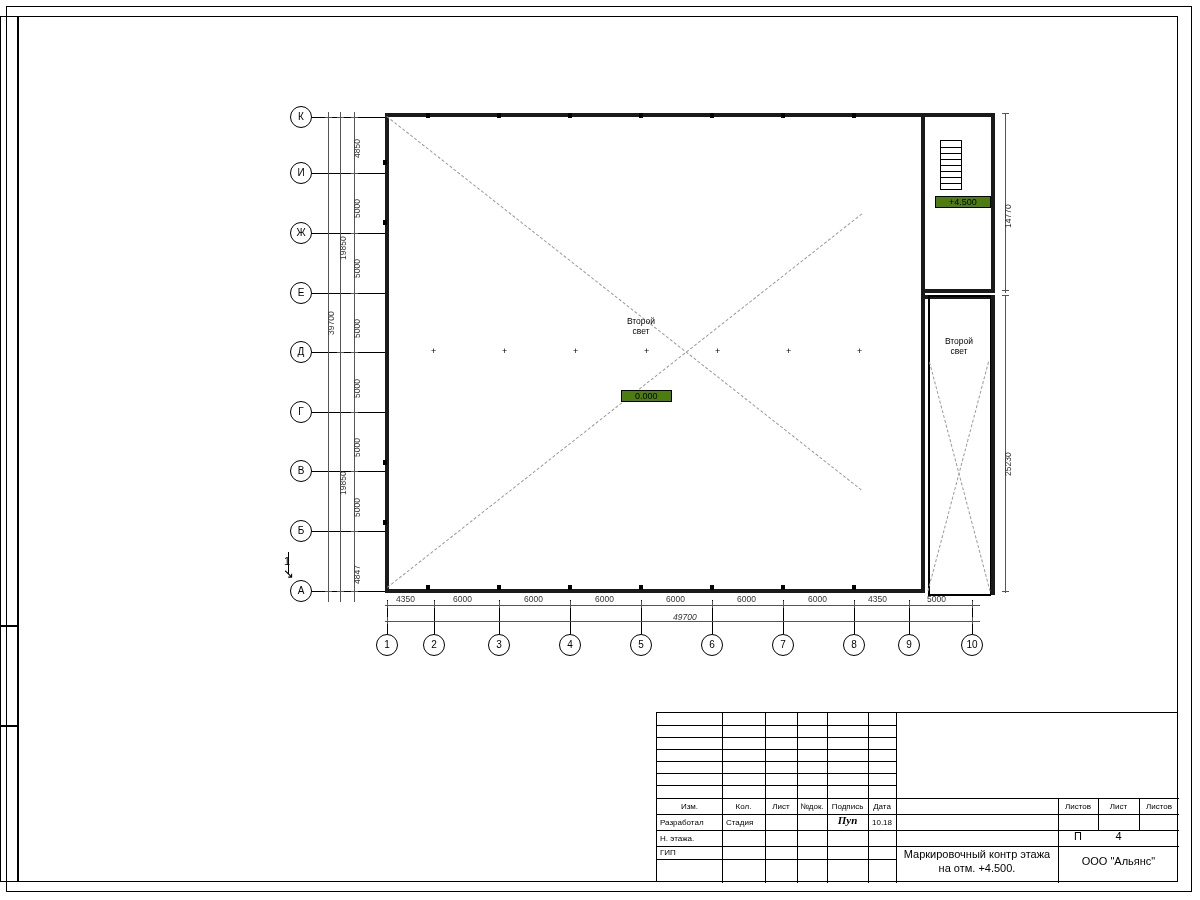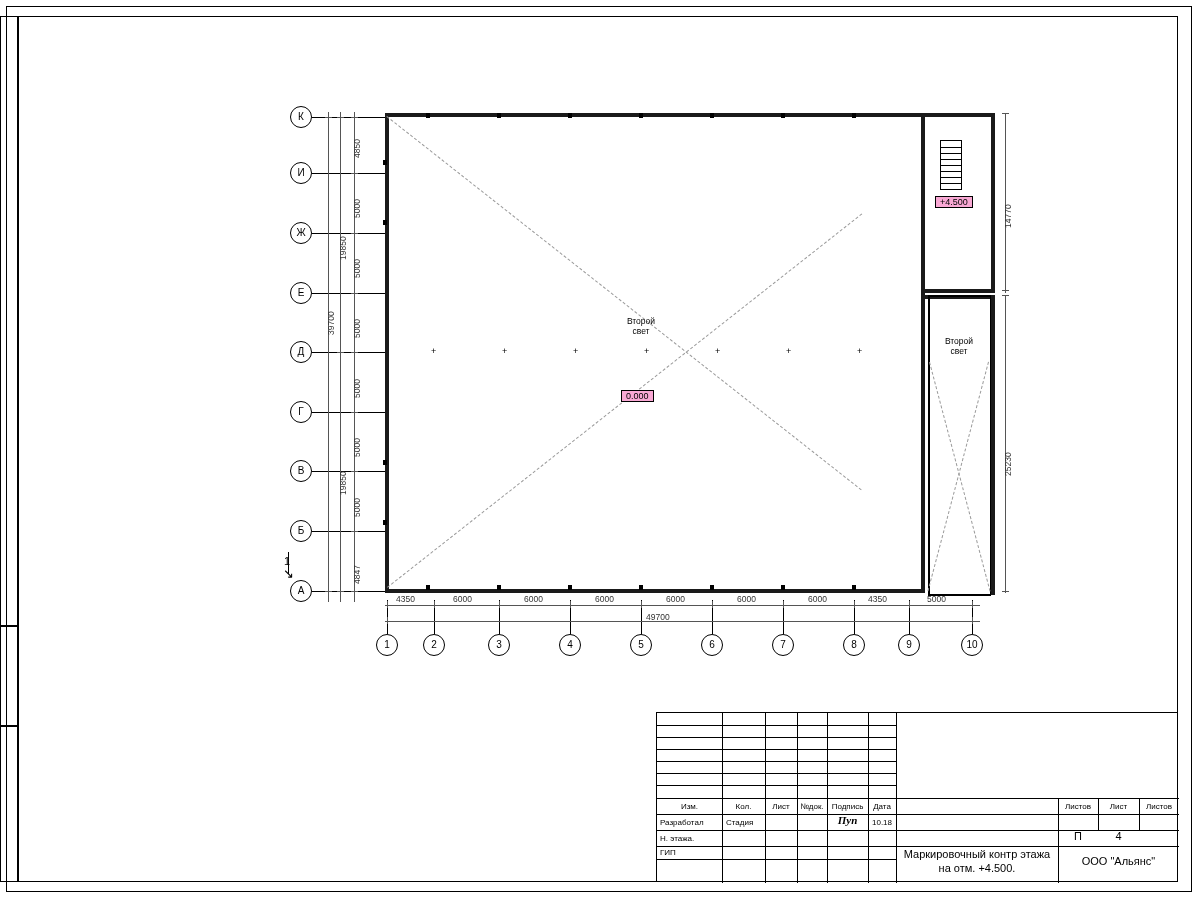--- a/index.html
+++ b/index.html
@@ -114,22 +114,22 @@
 
   .lbl {
     position: absolute;
     font-size: 8.5px;
     text-align: center;
     line-height: 10px;
     white-space: nowrap;
   }
   .lbl.box {
     border: 1px solid #000;
-    padding: 0 4px;
-    background: #f9a8d4;
+    padding: 0 13px;
+    background: #4d7c0f;
     font-size: 9px;
   }
   .dimtext {
     position: absolute;
     font-size: 8.5px;
     color: #333;
     white-space: nowrap;
   }
   .dimtext.vert {
     transform: rotate(-90deg);
@@ -384,21 +384,21 @@
     <div class="dimtext" style="left:305px; top:494px;">6000</div>
     <div class="dimtext" style="left:376px; top:494px;">6000</div>
     <div class="dimtext" style="left:447px; top:494px;">6000</div>
     <div class="dimtext" style="left:518px; top:494px;">6000</div>
     <div class="dimtext" style="left:578px; top:494px;">4350</div>
     <div class="dimtext" style="left:637px; top:494px;">5000</div>
 
     <div class="dimline h" style="left:95px; top:521px; width:595px;"></div>
     <div class="tick" style="left:97px;  top:517px;"></div>
     <div class="tick" style="left:682px; top:517px;"></div>
-    <div class="dimtext" style="left:356px; top:512px;">49700</div>
+    <div class="dimtext" style="left:383px; top:512px;font-style:italic;">49700</div>
 
     <div class="cutmark" style="left:-6px; top:455px;">1</div>
     <div class="lead v" style="left:-2px; top:452px; height:22px;"></div>
     <div class="cutmark" style="left:-7px; top:466px; font-size:13px;">↘</div>
   </div>
 
   <div class="tblock">
 
     <div class="tl v" style="left:65px;  top:0;   height:170px;"></div>
     <div class="tl v" style="left:108px; top:0;   height:170px;"></div>

